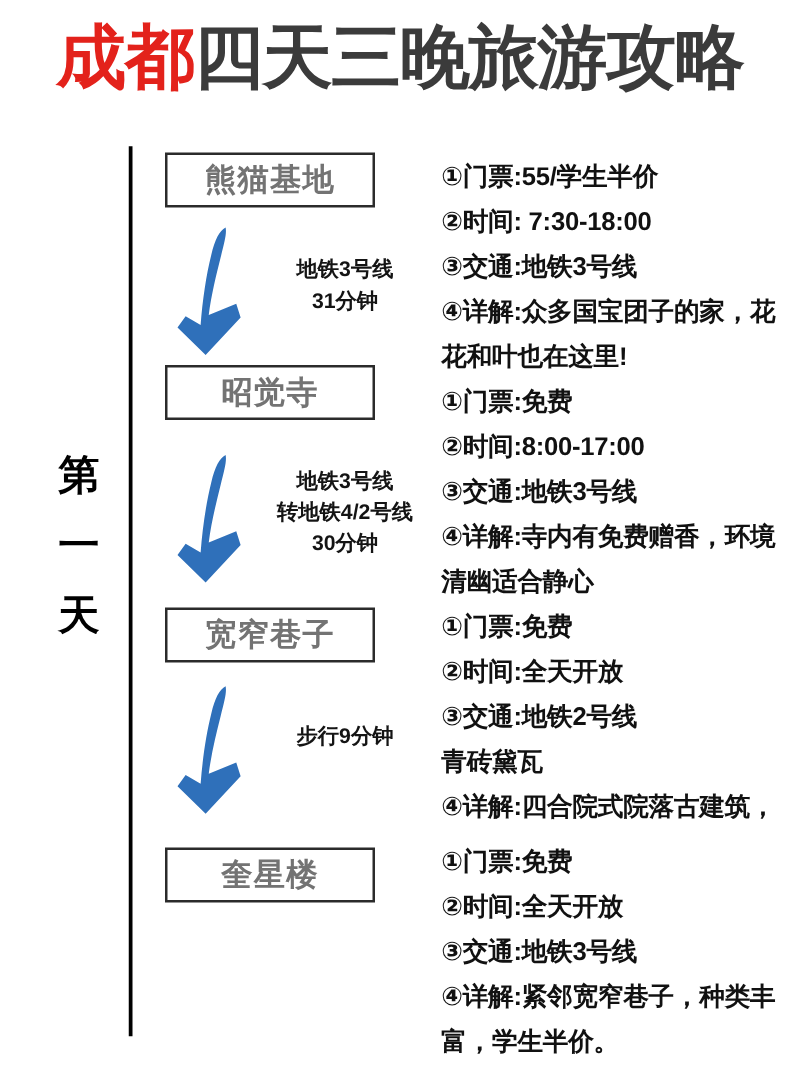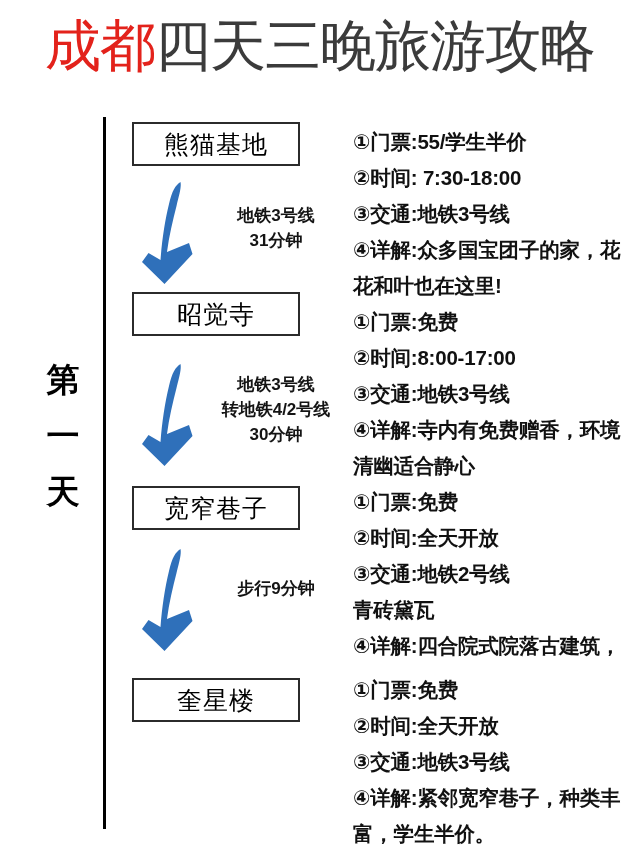--- a/index.html
+++ b/index.html
@@ -23,21 +23,21 @@
     top: 0;
     width: 640px;
     height: 92px;
     display: flex;
     align-items: center;
     justify-content: center;
     white-space: nowrap;
   }
   .title-text {
     font-size: 56px;
-    font-weight: normal;
+    font-weight: bold;
     letter-spacing: -1px;
     line-height: 1;
   }
   .title-red { color: #e3221b; }
   .title-dark { color: #3b3b3b; }
 
   
   #day-label {
     position: absolute;
     left: 34px;
@@ -74,23 +74,23 @@
     width: 168px;
     height: 44px;
     border: 2px solid #2b2b2b;
     background: #ffffff;
     box-sizing: border-box;
     display: flex;
     align-items: center;
     justify-content: center;
   }
   .stop-name {
-    color: #000000;
+    color: #737373;
     font-size: 25px;
-    font-weight: normal;
+    font-weight: bold;
     letter-spacing: 1px;
     line-height: 1;
   }
 
   
   .arrow-wrap {
     position: absolute;
     left: 2px;
     width: 72px;
     height: 110px;

